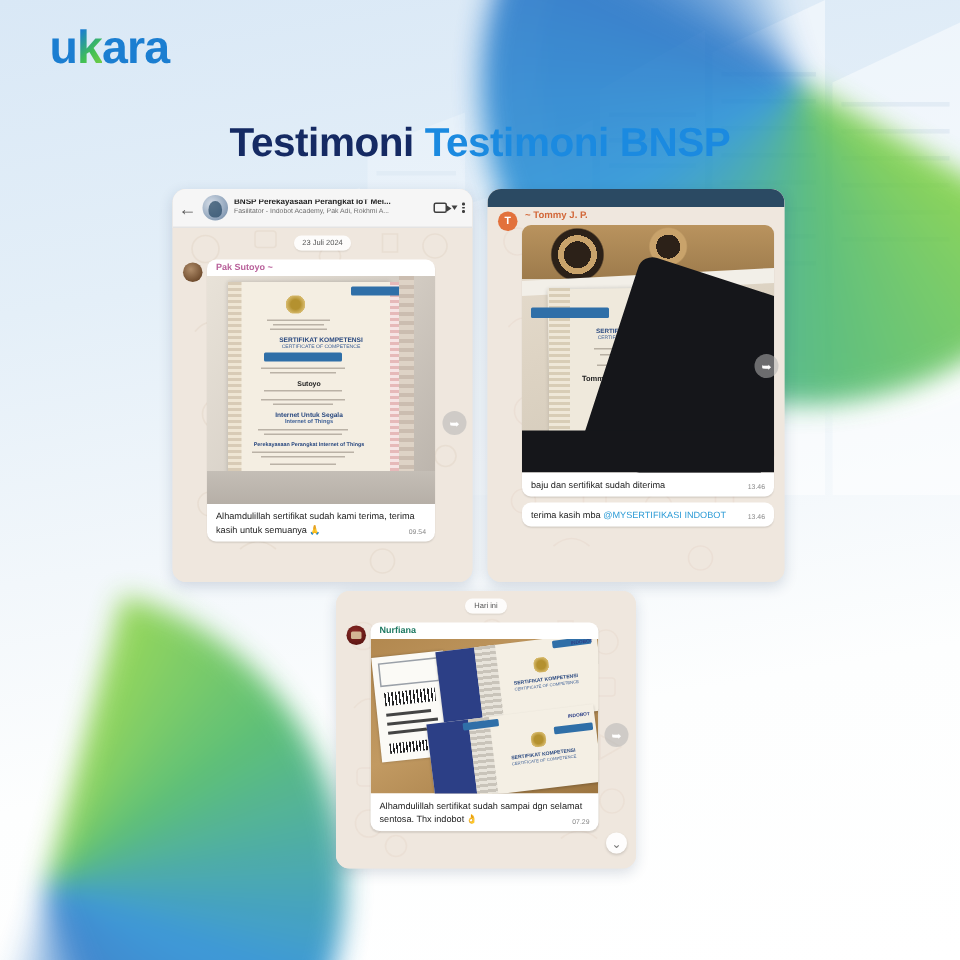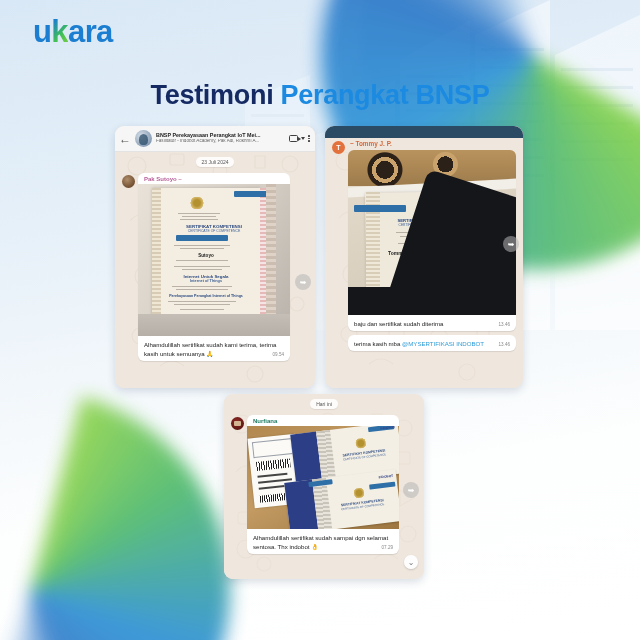--- a/index.html
+++ b/index.html
@@ -333,21 +333,21 @@
   <div class="swoosh-tr"></div>
   <div class="swoosh-bl"></div>
 
   <div class="logo">
     <span>u</span>
       <span class="k-accent">k</span>
       <span>ara</span>
   </div>
 
   <div class="headline">
-    <span class="h-dark">Testimoni </span><span class="h-blue">Perangkat BNSP</span>
+    <span class="h-dark">Testimoni </span><span class="h-blue">Testimoni BNSP</span>
   </div>
 
   <div class="card card-1">
     <div class="wa-bg">
       <svg viewBox="0 0 200 262">
         <g stroke="#d8c6b4" fill="none" stroke-width="1.1" opacity="0.85">
           <circle cx="22" cy="40" r="9"></circle>
             <rect x="55" y="28" width="14" height="11" rx="2"></rect>
           <circle cx="105" cy="45" r="7"></circle>
             <path d="M140 30 l10 0 l0 12 l-10 0 z"></path>

